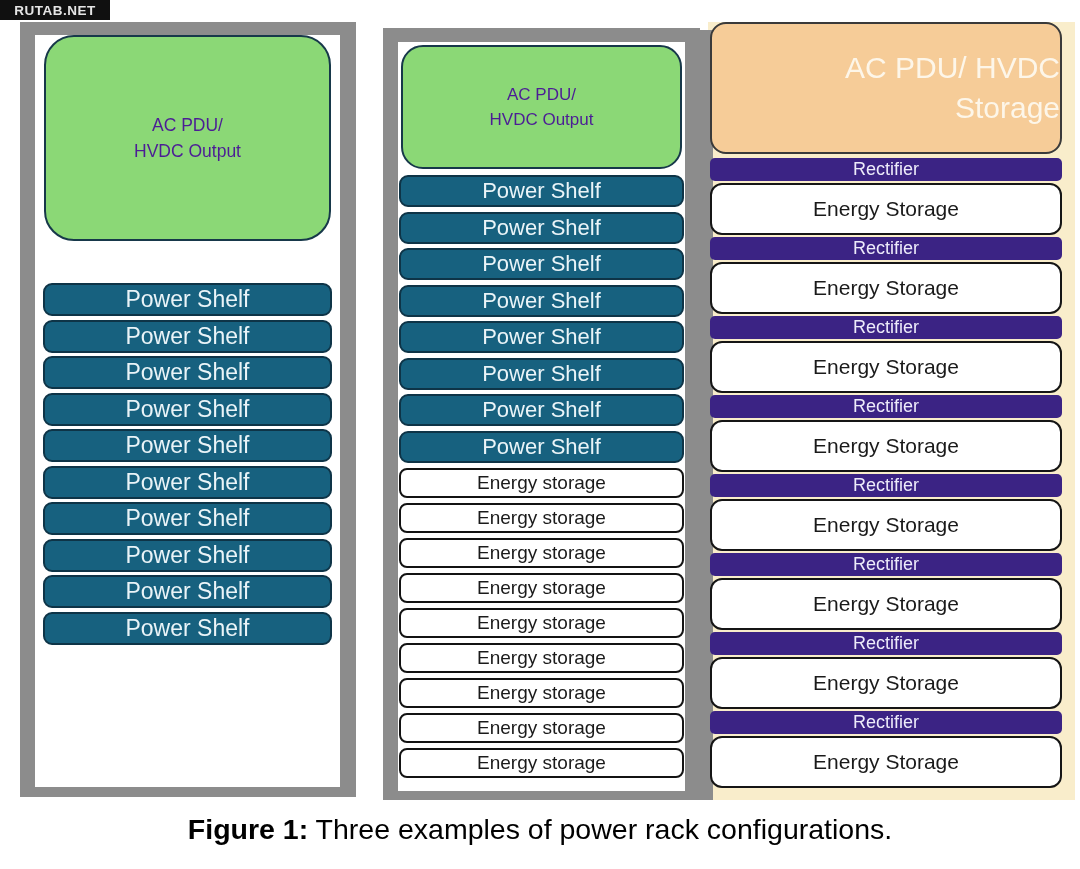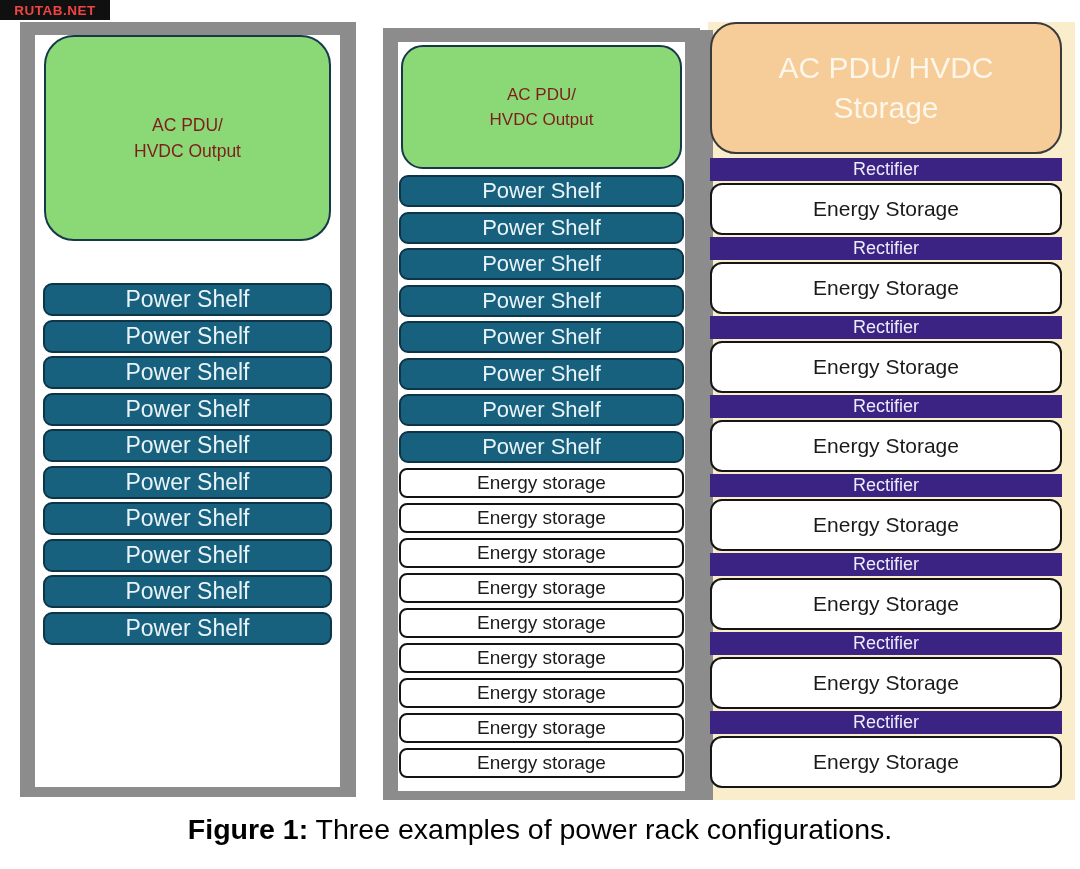--- a/index.html
+++ b/index.html
@@ -3,32 +3,32 @@
 <meta charset="utf-8">
 <style>
   html,body{margin:0;padding:0;}
   body{
     width:1080px;height:869px;position:relative;background:#ffffff;overflow:hidden;
     font-family:"Liberation Sans", sans-serif;
   }
   
   .watermark{
     position:absolute;left:0;top:0;width:110px;height:20px;background:#101010;
-    color:#ef4444;font-weight:bold;font-size:13.5px;display:flex;align-items:center;
+    color:#e5e5e5;font-weight:bold;font-size:13.5px;display:flex;align-items:center;
     justify-content:center;letter-spacing:.5px;z-index:5;
   }
   
   .rack-frame{position:absolute;background:#8C8C8C;box-sizing:border-box;}
   .rack1{left:20px;top:22px;width:336px;height:775px;padding:13px 16px 10px 15px;}
   .rack2{left:383px;top:28px;width:317px;height:772px;padding:14px 15px 9px 15px;}
   .rack-inner{background:#ffffff;width:100%;height:100%;box-sizing:border-box;
     display:flex;flex-direction:column;}
   
   .hdr-green{
-    background:#8BD876;border:2px solid #17384A;color:#7f1d1d;text-align:center;
+    background:#8BD876;border:2px solid #17384A;color:#4c1d95;text-align:center;
     display:flex;flex-direction:column;align-items:center;justify-content:center;
     box-sizing:border-box;
   }
   .rack1 .hdr-green{margin:0 9px;height:206px;border-radius:30px;font-size:17.5px;line-height:26px;}
   .rack2 .hdr-green{margin:3px 3px 6px 3px;height:124px;border-radius:22px;font-size:17px;line-height:25px;}
   
   .shelf-list{display:flex;flex-direction:column;border-radius:28px;}
   .rack1 .shelf-list{margin-top:42px;padding:0 8px;gap:3.5px;}
   .rack2 .shelf-list{gap:4.5px;padding:0 1px;}
   .shelf{
@@ -43,26 +43,26 @@
   .storage{
     background:#ffffff;border:2.5px solid #131313;border-radius:8px;color:#1a1a1a;
     height:30px;font-size:19px;display:flex;align-items:center;justify-content:center;
     box-sizing:border-box;flex:0 0 auto;
   }
   
   .rack3-bg{position:absolute;left:708px;top:22px;width:367px;height:778px;background:#F9EDCB;}
   .rack3-bar{position:absolute;left:700px;top:30px;width:13px;height:770px;background:#8C8C8C;}
   .rack3{position:absolute;left:710px;top:22px;width:352px;display:flex;flex-direction:column;}
   .hdr-peach{
-    background:#F6CC98;border:2px solid #3A3A3A;border-radius:26px;color:#FDF6E9;
-    height:132px;margin-bottom:3px;display:flex;flex-direction:column;align-items:center;
+    background:#F6CC98;border:2px solid #3A3A3A;border-radius:16px;color:#FDF6E9;
+    height:132px;margin-bottom:3px;display:flex;flex-direction:column;align-items:flex-end;
     justify-content:center;font-size:30px;line-height:40px;box-sizing:border-box;text-align:center;
   }
   .rectifier{
-    background:#3B2384;border-radius:0;color:#EDEBFA;height:23px;margin:1px 0;
+    background:#3B2384;border-radius:5px;color:#EDEBFA;height:23px;margin:1px 0;
     display:flex;align-items:center;justify-content:center;font-size:18px;
     box-sizing:border-box;flex:0 0 auto;
   }
   .storage-lg{
     background:#ffffff;border:2px solid #151515;border-radius:12px;color:#1a1a1a;
     height:52px;margin:1px 0;display:flex;align-items:center;justify-content:center;
     font-size:21px;box-sizing:border-box;flex:0 0 auto;
   }
   
   .caption{

